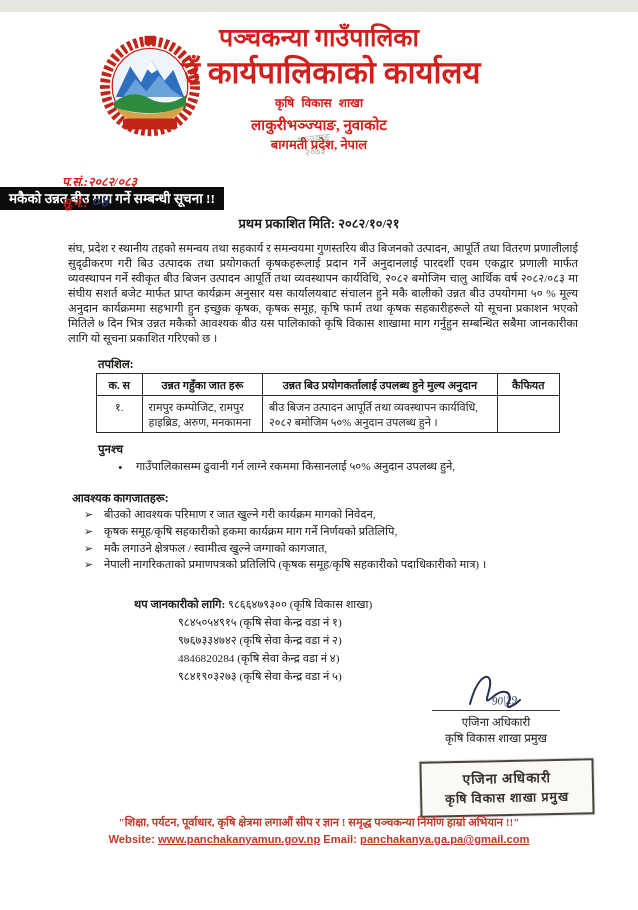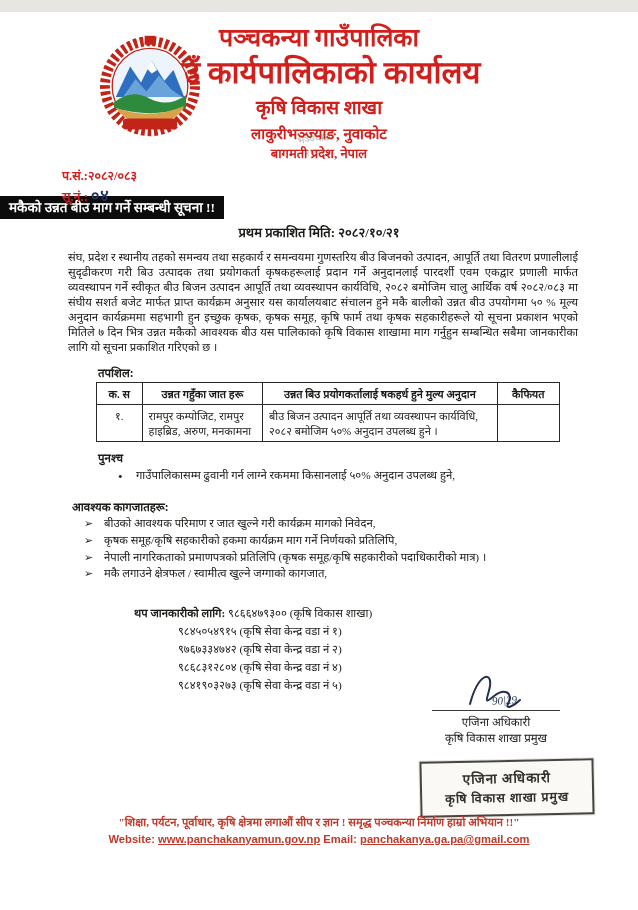--- a/index.html
+++ b/index.html
@@ -7,30 +7,30 @@
     width:638px;height:910px;margin:12px auto;position:relative;overflow:hidden;
     background:#ffffff;
     font-family:"Liberation Serif","DejaVu Serif",serif;
     color:#1c1b18;
   }
   
   .header{ text-align:center; padding-top:12px; position:relative; }
   .logo{ position:absolute; left:96px; top:20px; width:108px; height:112px; }
   .h-org{ color:#d31f1c; font-weight:700; font-size:25px; line-height:1.15; }
   .h-office{ color:#d31f1c; font-weight:700; font-size:31px; line-height:1.15; margin-top:2px; }
-  .h-dept{ color:#d31f1c; font-weight:700; font-size:19px; margin-top:4px; }
+  .h-dept{ color:#d31f1c; font-weight:700; font-size:12px; margin-top:4px;font-family:Liberation Mono, monospace; }
   .h-addr1{ color:#d31f1c; font-weight:700; font-size:15px; margin-top:3px; }
   .h-addr2{ color:#d31f1c; font-weight:700; font-size:13px; margin-top:1px; }
   .faint-stamp{
     position:absolute; left:298px; top:120px; transform:rotate(-7deg);
     color:rgba(96,112,92,.5); font-size:10px; line-height:1.3; text-align:center;
     pointer-events:none;
   }
   
-  .refs{ position:absolute; left:62px; top:156px; color:#d31f1c; font-weight:700; font-size:12.5px; line-height:1.35; }
+  .refs{ position:absolute; left:62px; top:162px; color:#d31f1c; font-weight:700; font-size:12.5px; line-height:1.35;font-style:italic; }
   .refs .su-val{ color:#22325e; font-size:16px; font-weight:700; letter-spacing:1px; }
   
   .banner-row{ margin-top:34px; }
   .banner{
     display:inline-block; background:#0c0c0c; color:#ffffff; font-weight:700;
     font-size:13.5px; padding:2px 9px 3px 9px;
   }
   .published{ text-align:center; font-weight:700; font-size:13px; margin-top:4px; }
   
   .body-par{
@@ -128,21 +128,21 @@
   <div class="published">प्रथम प्रकाशित मिति: २०८२/१०/२१</div>
 
   <p class="body-par">संघ, प्रदेश र स्थानीय तहको समन्वय तथा सहकार्य र समन्वयमा गुणस्तरिय बीउ बिजनको उत्पादन, आपूर्ति तथा वितरण प्रणालीलाई सुदृढीकरण गरी बिउ उत्पादक तथा प्रयोगकर्ता कृषकहरूलाई प्रदान गर्ने अनुदानलाई पारदर्शी एवम एकद्वार प्रणाली मार्फत व्यवस्थापन गर्ने स्वीकृत बीउ बिजन उत्पादन आपूर्ति तथा व्यवस्थापन कार्यविधि, २०८२ बमोजिम चालु आर्थिक वर्ष २०८२/०८३ मा संघीय सशर्त बजेट मार्फत प्राप्त कार्यक्रम अनुसार यस कार्यालयबाट संचालन हुने मकै बालीको उन्नत बीउ उपयोगमा ५० % मूल्य अनुदान कार्यक्रममा सहभागी हुन इच्छुक कृषक, कृषक समूह, कृषि फार्म तथा कृषक सहकारीहरूले यो सूचना प्रकाशन भएको मितिले ७ दिन भित्र उन्नत मकैको आवश्यक बीउ यस पालिकाको कृषि विकास शाखामा माग गर्नुहुन सम्बन्धित सबैमा जानकारीका लागि यो सूचना प्रकाशित गरिएको छ ।</p>
 
   <div class="tapasil">तपशिल:</div>
   <table class="main">
     <thead>
       <tr>
         <th>क. स</th>
         <th class="c-var">उन्नत गहुँका जात हरू</th>
-        <th class="c-sub">उन्नत बिउ प्रयोगकर्तालाई षकहर्ध हुने मुल्य अनुदान</th>
+        <th class="c-sub">उन्नत बिउ प्रयोगकर्तालाई उपलब्ध हुने मुल्य अनुदान</th>
         <th class="c-rem">कैफियत</th>
       </tr>
     </thead>
     <tbody>
       <tr>
         <td class="c-sn">१.</td>
         <td class="c-var">रामपुर कम्पोजिट, रामपुर हाइब्रिड, अरुण, मनकामना</td>
         <td class="c-sub">बीउ बिजन उत्पादन आपूर्ति तथा व्यवस्थापन कार्यविधि, २०८२ बमोजिम ५०% अनुदान उपलब्ध हुने ।</td>
         <td class="c-rem"></td>
       </tr>
@@ -151,40 +151,40 @@
 
   <div class="punashcha">पुनश्च</div>
   <ul class="dots">
     <li>गाउँपालिकासम्म ढुवानी गर्न लाग्ने रकममा किसानलाई ५०% अनुदान उपलब्ध हुने,</li>
   </ul>
 
   <div class="docs-label">आवश्यक कागजातहरू:</div>
   <ul class="arrows">
     <li>बीउको आवश्यक परिमाण र जात खुल्ने गरी कार्यक्रम मागको निवेदन,</li>
     <li>कृषक समूह/कृषि सहकारीको हकमा कार्यक्रम माग गर्ने निर्णयको प्रतिलिपि,</li>
+    <li>मकै लगाउने क्षेत्रफल / स्वामीत्व खुल्ने जग्गाको कागजात,</li>
     <li>नेपाली नागरिकताको प्रमाणपत्रको प्रतिलिपि (कृषक समूह/कृषि सहकारीको पदाधिकारीको मात्र) ।</li>
-    <li>मकै लगाउने क्षेत्रफल / स्वामीत्व खुल्ने जग्गाको कागजात,</li>
   </ul>
 
   <div class="contacts">
     <div>
       <span class="lbl">थप जानकारीको लागि:</span>
       <span>९८६६४७९३००</span>
       <span>(कृषि विकास शाखा)</span>
     </div>
     <div class="cline">
       <span>९८४५०५४९१५</span>
       <span>(कृषि सेवा केन्द्र वडा नं १)</span>
     </div>
     <div class="cline">
       <span>९७६७३३४७४२</span>
       <span>(कृषि सेवा केन्द्र वडा नं २)</span>
     </div>
     <div class="cline">
-      <span>९८६८३१२८०४</span>
+      <span>4846820284</span>
       <span>(कृषि सेवा केन्द्र वडा नं ४)</span>
     </div>
     <div class="cline">
       <span>९८४१९०३२७३</span>
       <span>(कृषि सेवा केन्द्र वडा नं ५)</span>
     </div>
   </div>
 
   <div class="sign-block">
     <div class="scribble">

